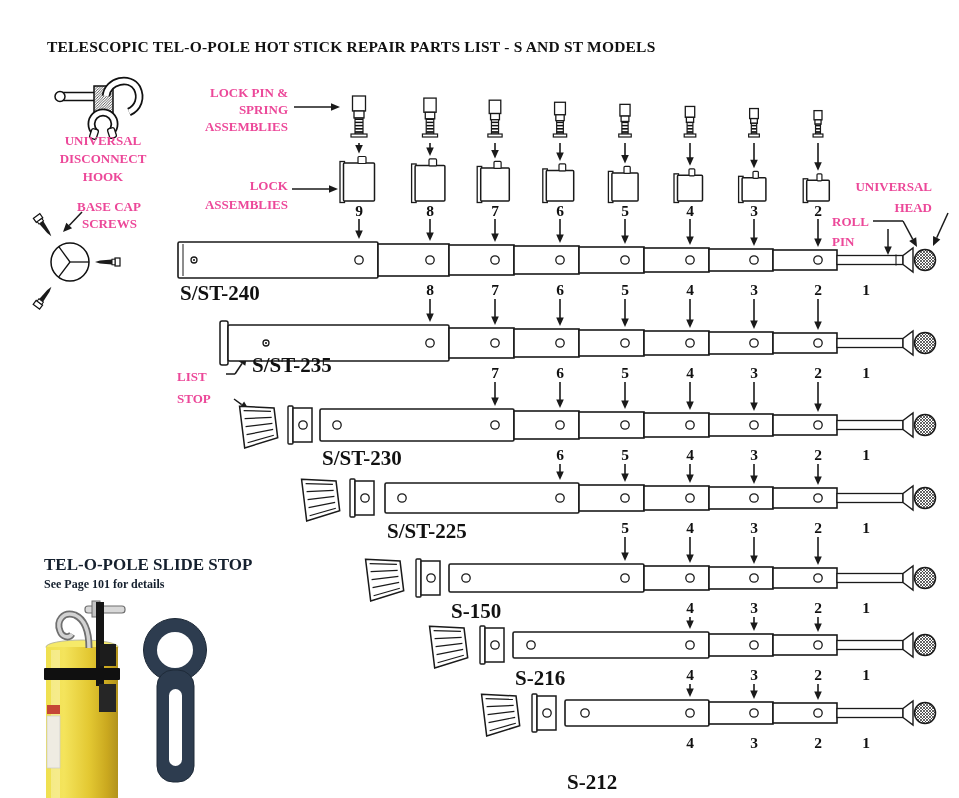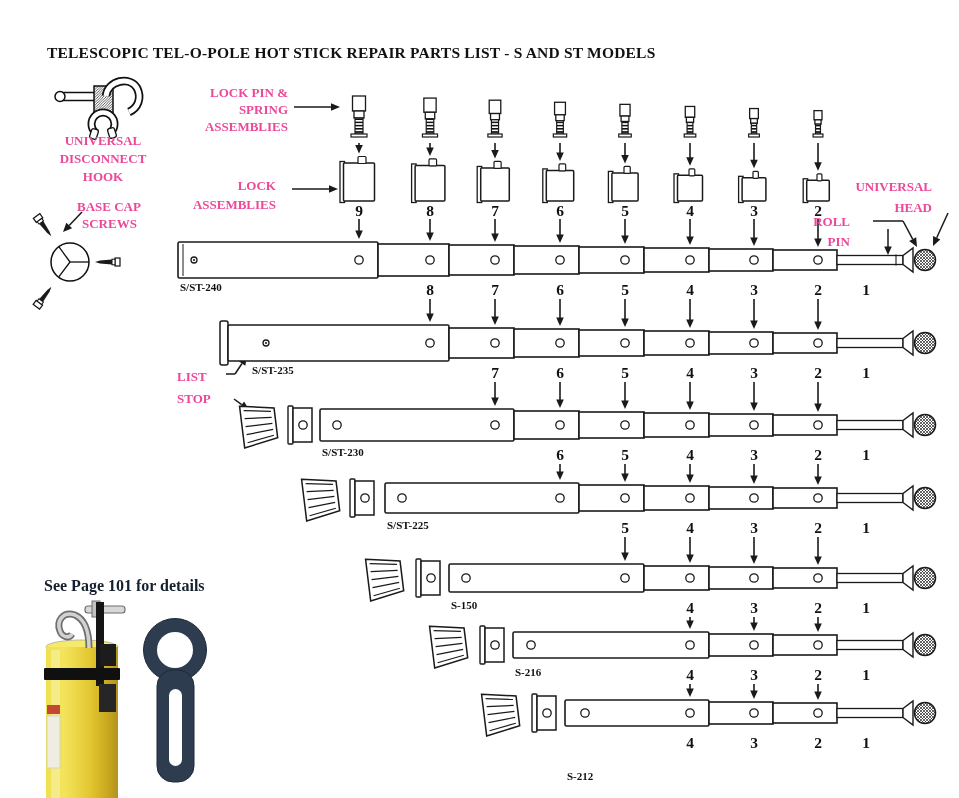--- a/index.html
+++ b/index.html
@@ -1,26 +1,26 @@
 <!DOCTYPE html>
 <html><head>
 <meta charset="utf-8">
 <style>
   html,body{margin:0;padding:0;background:#fff;}
   .stage{position:relative;width:959px;height:798px;background:#fff;overflow:hidden;
          font-family:"Liberation Serif", serif;color:#1a1a1a;}
   svg.canvas{position:absolute;left:0;top:0;}
   .lbl{position:absolute;font-weight:bold;font-size:13px;line-height:17px;color:#ec4899;}
   .lbl div{white-space:nowrap;}
-  .title{position:absolute;left:47px;top:44px;font-weight:bold;font-size:15.5px;
+  .title{position:absolute;left:47px;top:38px;font-weight:bold;font-size:15.5px;
          letter-spacing:.2px;white-space:nowrap;color:#111;}
   .num{position:absolute;transform:translate(-50%,-50%);font-weight:bold;font-size:15.5px;color:#111;}
-  .model{position:absolute;font-weight:bold;font-size:11px;color:#111;white-space:nowrap;}
+  .model{position:absolute;font-weight:bold;font-size:21px;color:#111;white-space:nowrap;}
   .ss-title{position:absolute;left:44px;top:555px;font-weight:bold;font-size:17px;color:#15202e;white-space:nowrap;}
-  .ss-sub{position:absolute;left:44px;top:577px;font-weight:bold;font-size:16px;color:#15202e;white-space:nowrap;text-align:center;}
+  .ss-sub{position:absolute;left:44px;top:577px;font-weight:bold;font-size:12px;color:#15202e;white-space:nowrap;text-align:center;}
 </style>
 </head>
 <body>
 
 <div class="stage" id="stage">
 
   <svg id="cnv" class="canvas" width="959" height="798" viewBox="0 0 959 798">
     <defs>
       <pattern id="hatchPat" width="3" height="3" patternUnits="userSpaceOnUse">
         <rect width="3" height="3" fill="#fff"></rect>
@@ -548,48 +548,49 @@
     <div>BASE CAP</div>
     <div style="padding-left:5px">SCREWS</div>
   </div>
 
   <div class="lbl" style="left:168px;top:84px;width:120px;text-align:right">
     <div>LOCK PIN &amp;</div>
     <div>SPRING</div>
     <div>ASSEMBLIES</div>
   </div>
 
-  <div class="lbl" style="left:156px;top:176px;width:120px;text-align:right;line-height:19px">
+  <div class="lbl" style="left:168px;top:176px;width:120px;text-align:right;line-height:19px">
     <div>LOCK</div>
     <div>ASSEMBLIES</div>
   </div>
 
   <div class="lbl" style="left:177px;top:366px;line-height:22px">
     <div>LIST</div>
     <div>STOP</div>
   </div>
 
   <div class="lbl" style="left:828px;top:176px;width:104px;text-align:right;line-height:21px">
     <div>UNIVERSAL</div>
     <div>HEAD</div>
   </div>
 
-  <div class="lbl" style="left:792px;top:212px;width:58px;text-align:right;line-height:20px">
+  <div class="lbl" style="left:832px;top:212px;width:58px;line-height:20px">
     <div>ROLL</div>
     <div>PIN</div>
   </div>
 
   <div class="model" style="left:180px;top:281px">S/ST-240</div>
-  <div class="model" style="left:252px;top:364px">S/ST-235</div>
+  <div class="model" style="left:252px;top:353px">S/ST-235</div>
   <div class="model" style="left:322px;top:446px">S/ST-230</div>
   <div class="model" style="left:387px;top:519px">S/ST-225</div>
   <div class="model" style="left:451px;top:599px">S-150</div>
   <div class="model" style="left:515px;top:666px">S-216</div>
   <div class="model" style="left:567px;top:770px">S-212</div>
 
+  <div class="ss-title">TEL-O-POLE SLIDE STOP</div>
   <div class="ss-sub">See Page 101 for details</div>
 <div class="num" style="left: 359px; top: 211px;">9</div>
     <div class="num" style="left: 430px; top: 211px;">8</div>
     <div class="num" style="left: 495px; top: 211px;">7</div>
     <div class="num" style="left: 560px; top: 211px;">6</div>
     <div class="num" style="left: 625px; top: 211px;">5</div>
     <div class="num" style="left: 690px; top: 211px;">4</div>
     <div class="num" style="left: 754px; top: 211px;">3</div>
     <div class="num" style="left: 818px; top: 211px;">2</div>
     <div class="num" style="left: 430px; top: 290px;">8</div>

